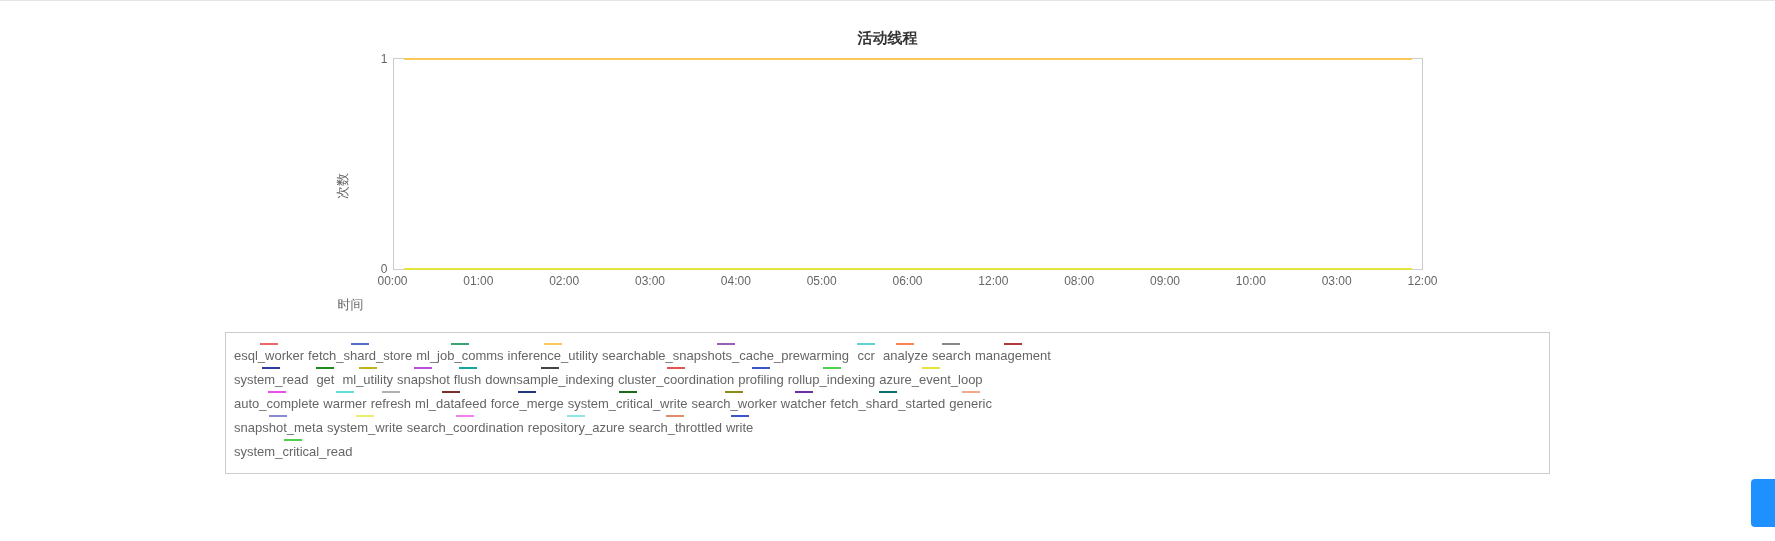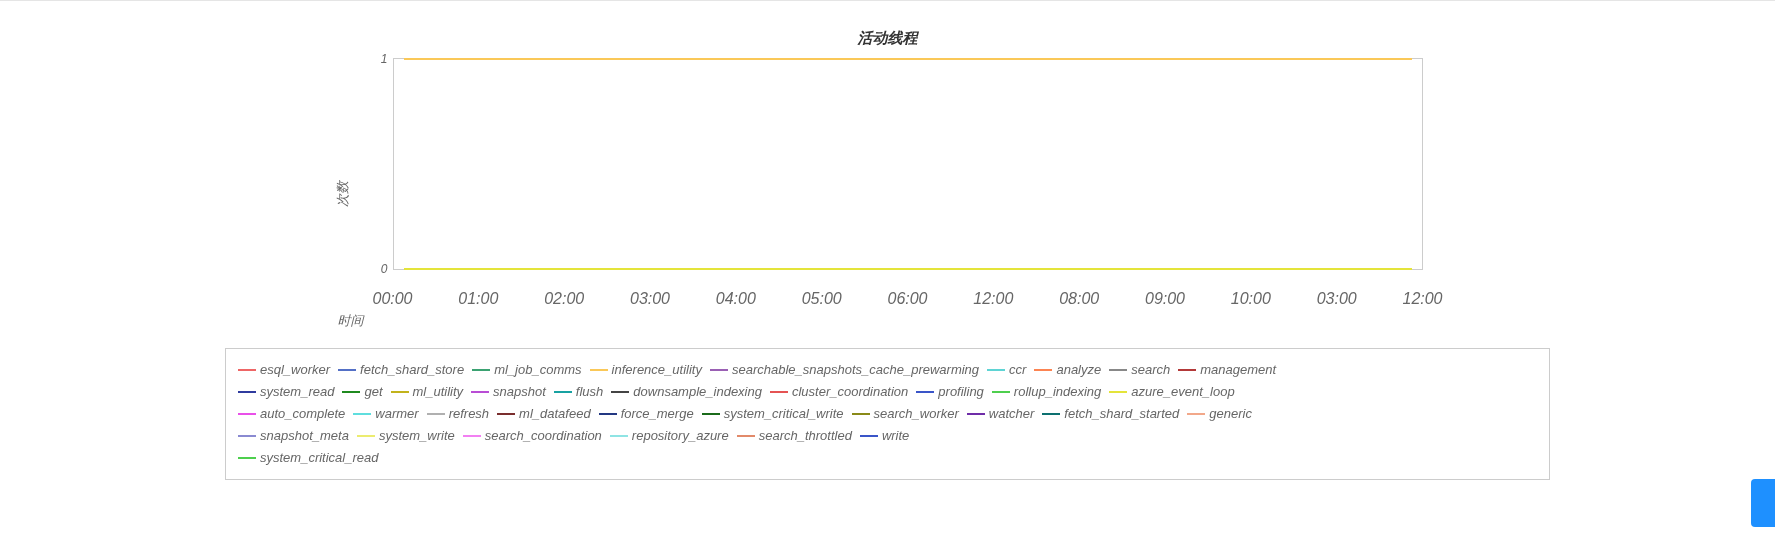--- a/index.html
+++ b/index.html
@@ -1,30 +1,30 @@
 <!DOCTYPE html>
 <html><head>
 <meta charset="utf-8">
 <style>
   :root { font-family: Arial, "Helvetica Neue", sans-serif; }
   body { margin:0; background:#fff; color:#666; }
-  .outer { width:1775px; height:541px; position:relative; box-sizing:border-box;font-style:italic; }
+  .outer { width:1775px; height:541px; position:relative; box-sizing:border-box; }
   .card { border-top:1px solid #e5e5e5; padding-top:28px; }
   .chart-title { text-align:center; font-size:15px; font-weight:700; color:#333; margin-bottom:10px; }
   .chart-wrap { position:relative; width:1100px; margin:0 auto; }
   .plot-box { position:relative; border:1px solid #ccc; height:210px; margin-left:55px; margin-right:15px; }
   .series-line { position:absolute; left:10px; right:10px; height:0; border-top:2px solid #000; }
   .y-tick { position:absolute; right:100%; padding-right:6px; font-size:12px; color:#666; transform:translateY(-50%); }
-  .x-ticks { position:relative; height:16px; margin-left:55px; margin-right:15px; margin-top:20px; color:#666; font-size:16px; }
+  .x-ticks { position:relative; height:16px; margin-left:55px; margin-right:15px; margin-top:4px; color:#666; font-size:12px; }
   .x-tick { position:absolute; transform:translateX(-50%); }
   .y-label { position:absolute; left:0; top:50%; transform:translate(-8px,-50%) rotate(-90deg); transform-origin:center; font-size:13px; color:#666; }
   .x-label { text-align:left; font-size:13px; color:#666; margin-top:6px; }
   .legend-box { border:1px solid #ccc; margin:18px 225px 0 225px; padding:10px 6px 10px 6px; font-size:13px; color:#666; }
   .legend-row { display:flex; flex-wrap:wrap; align-items:center; line-height:22px; padding-left:2px; }
-  .legend-item { display:inline-flex; align-items:center; margin-right:4px; white-space:nowrap; }
+  .legend-item { display:inline-flex; align-items:center; margin-right:4px; white-space:nowrap;flex-direction:column; }
   .swatch { display:inline-block; width:18px; height:0; border-top:2.5px solid #888; vertical-align:middle; margin-left:4px; margin-right:4px; }
   .float-btn { position:absolute; right:0; bottom:14px; width:24px; height:48px; background:#1e90ff; border-top-left-radius:4px; border-bottom-left-radius:4px; }
 </style>
 </head>
 <body>
 
 <div class="outer">
   <div class="float-btn"></div>
   <div class="card">
     <div class="chart-title">活动线程</div>

